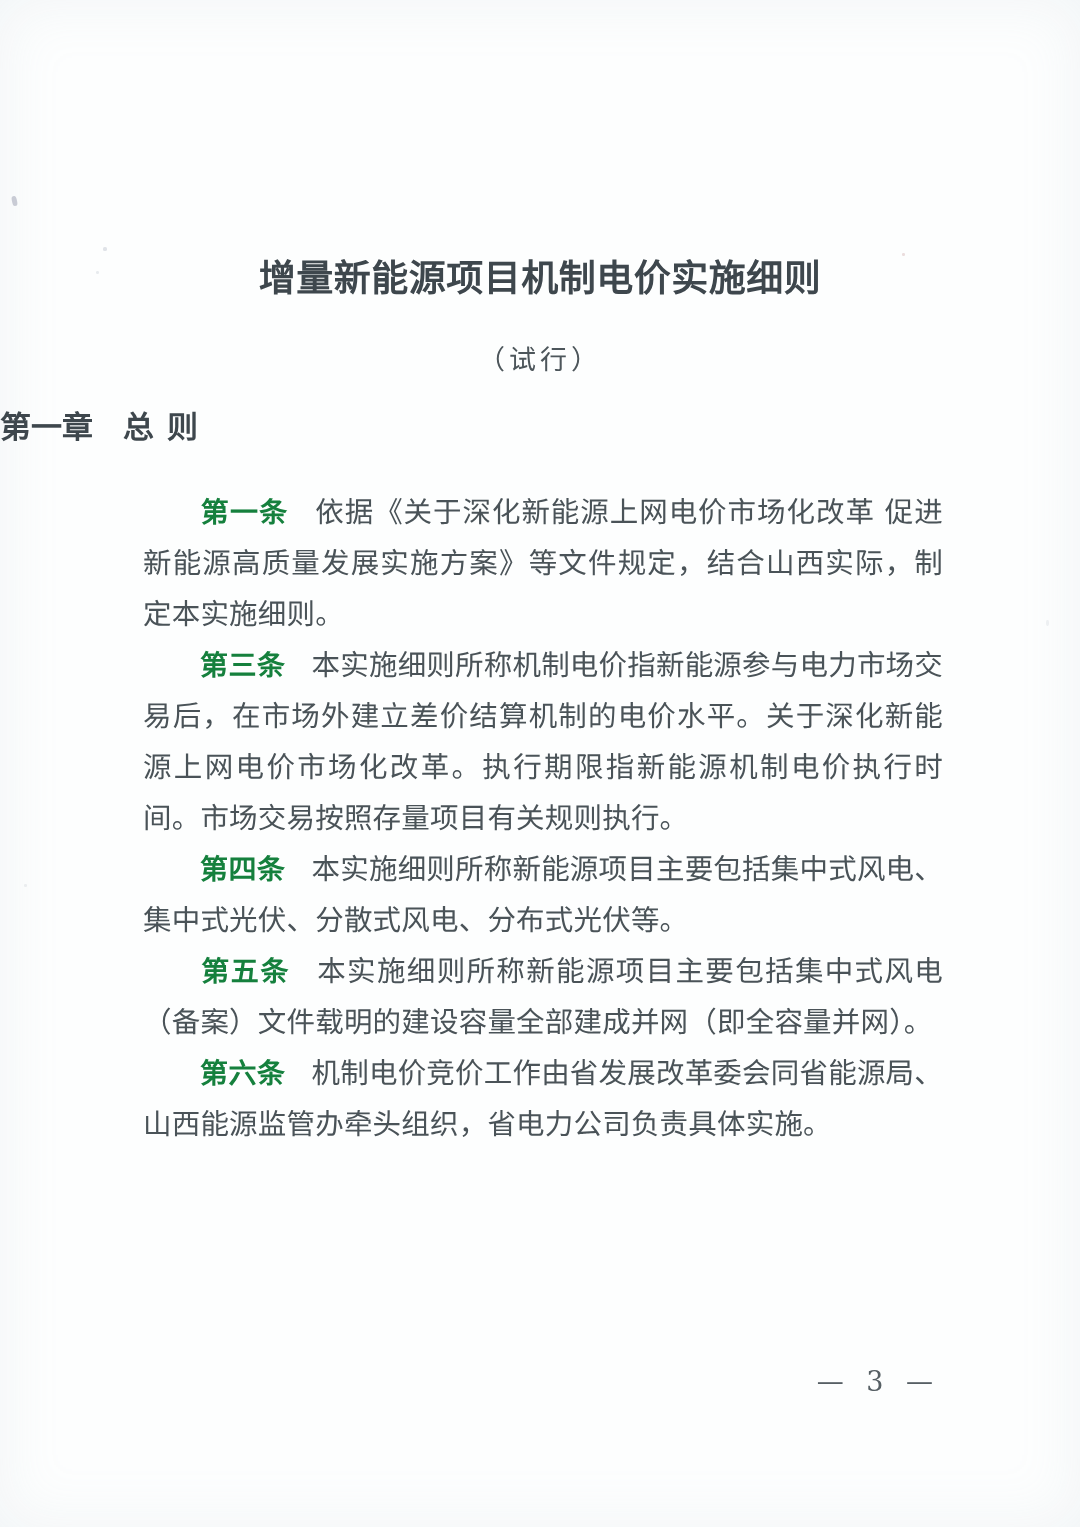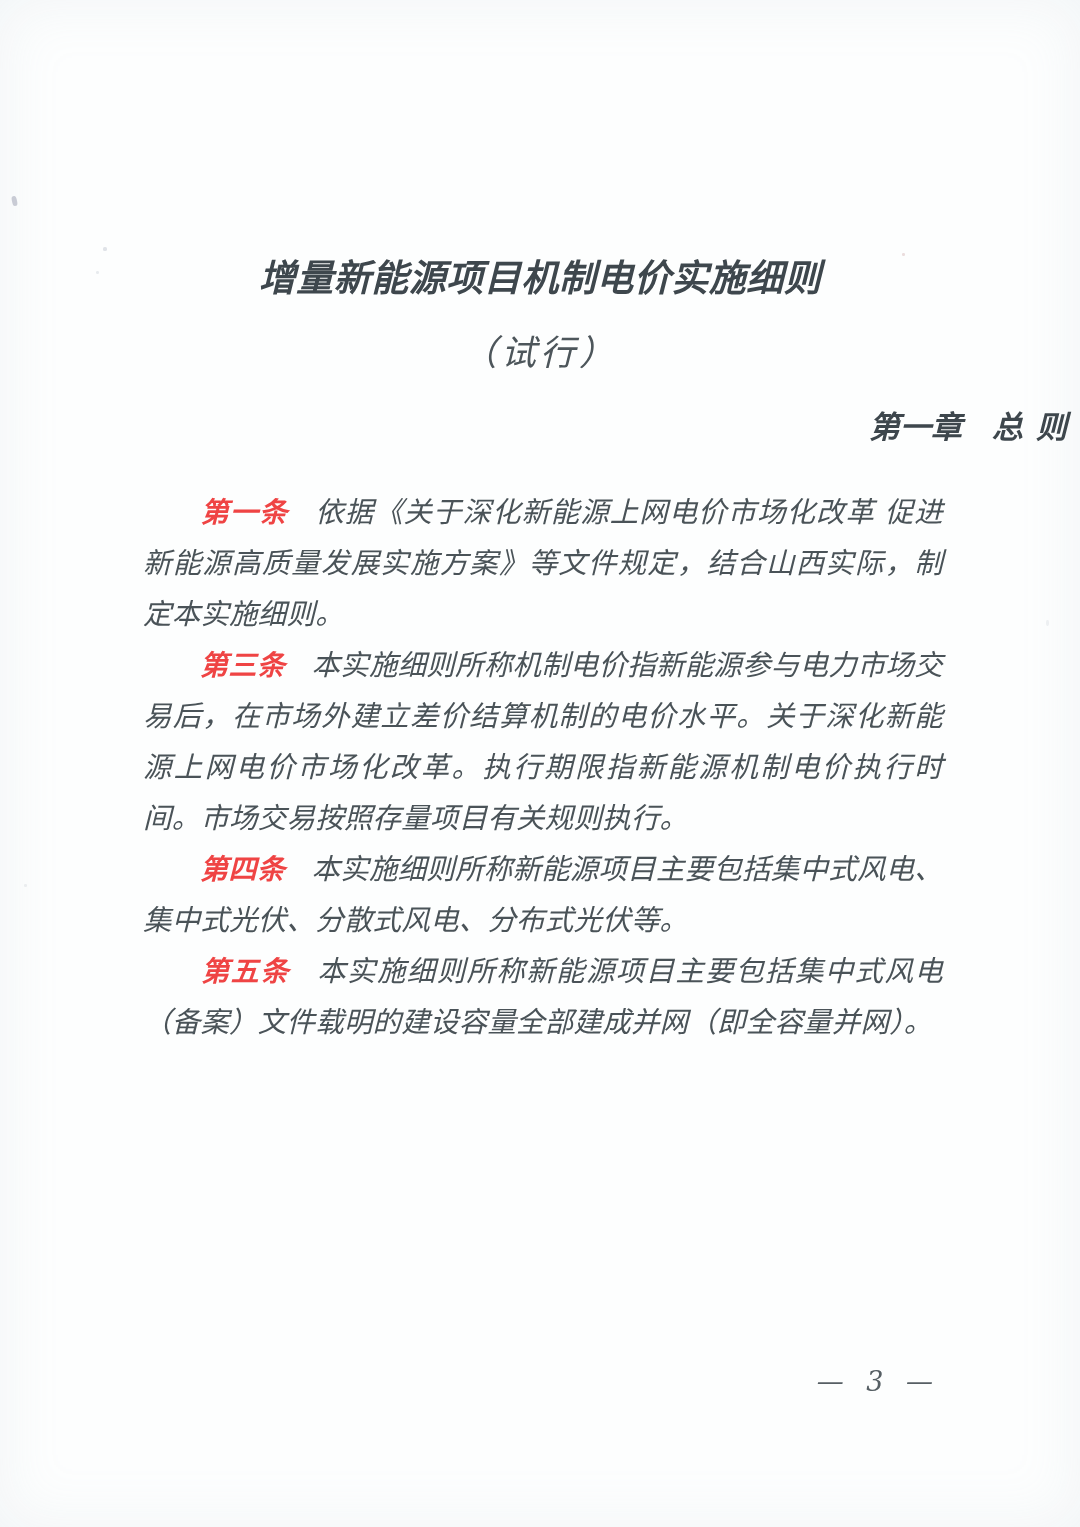--- a/index.html
+++ b/index.html
@@ -13,21 +13,20 @@
     position: relative;
     width: 1080px;
     height: 1527px;
     margin: 0 auto;
     background: #fdfefe;
     overflow: hidden;
     
     box-shadow: inset 0 0 60px rgba(240,243,245,0.9);
     font-family: "DejaVu Serif", "Liberation Serif", serif;
     color: #4a5358;
-    font-style: italic;
     -webkit-font-smoothing: antialiased;
   }
 
   
   .speck {
     position: absolute;
     background: #8d93a6;
     opacity: 0.40;
     border-radius: 40%;
     pointer-events: none;
@@ -53,34 +52,34 @@
     font-weight: 700;
     font-size: 37px;
     line-height: 1.28;
     letter-spacing: 0.5px;
     color: #3e474d;
     margin: 0;
     white-space: nowrap;
   }
 
   .doc-subtitle {
-    margin: 22px 0 0 0;
+    margin: 36px 0 0 0;
     font-family: "DejaVu Serif", "Liberation Serif", serif;
-    font-size: 35px;
+    font-size: 27px;
     letter-spacing: 4px;
     color: #4d565b;
     white-space: nowrap;
   }
 
   .chapter-heading {
     position: absolute;
     left: 0;
     right: 0;
     top: 402px;
-    text-align: right;
+    text-align: left;
     font-family: "DejaVu Sans", "Liberation Sans", sans-serif;
     font-weight: 700;
     font-size: 31px;
     color: #3e474d;
     white-space: nowrap;
   }
   .chapter-heading .ch-num { letter-spacing: 0px; }
   .chapter-heading .ch-gap { display: inline-block; width: 30px; }
   .chapter-heading .ch-name { letter-spacing: 13px; }
 
@@ -102,21 +101,21 @@
     color: #4a5358;
     letter-spacing: 0.2px;
   }
 
   .article .art-indent { display: inline-block; width: 57px; }
 
   .article .art-label {
     font-family: "DejaVu Sans", "Liberation Sans", sans-serif;
     font-weight: 700;
     font-size: 28px;
-    color: #ef4444;
+    color: #15803d;
     letter-spacing: 0.5px;
   }
 
   .article .art-sep { display: inline-block; width: 26px; }
 
   .article .art-body {
     font-family: "DejaVu Serif", "Liberation Serif", serif;
     font-size: 28.5px;
   }
 
@@ -166,18 +165,21 @@
     </p>
 
     <p class="article">
       <span class="art-indent"></span><span class="art-label">第四条</span><span class="art-sep"></span><span class="art-body">本实施细则所称新能源项目主要包括集中式风电、集中式光伏、分散式风电、分布式光伏等。</span>
     </p>
 
     <p class="article">
       <span class="art-indent"></span><span class="art-label">第五条</span><span class="art-sep"></span><span class="art-body">本实施细则所称新能源项目主要包括集中式风电（备案）文件载明的建设容量全部建成并网（即全容量并网）。</span>
     </p>
 
+    <p class="article">
+      <span class="art-indent"></span><span class="art-label">第六条</span><span class="art-sep"></span><span class="art-body">机制电价竞价工作由省发展改革委会同省能源局、山西能源监管办牵头组织，省电力公司负责具体实施。</span>
+    </p>
 
   </div>
 
   <div class="page-footer">— 3 —</div>
 
 </div>
 
 </body></html>

